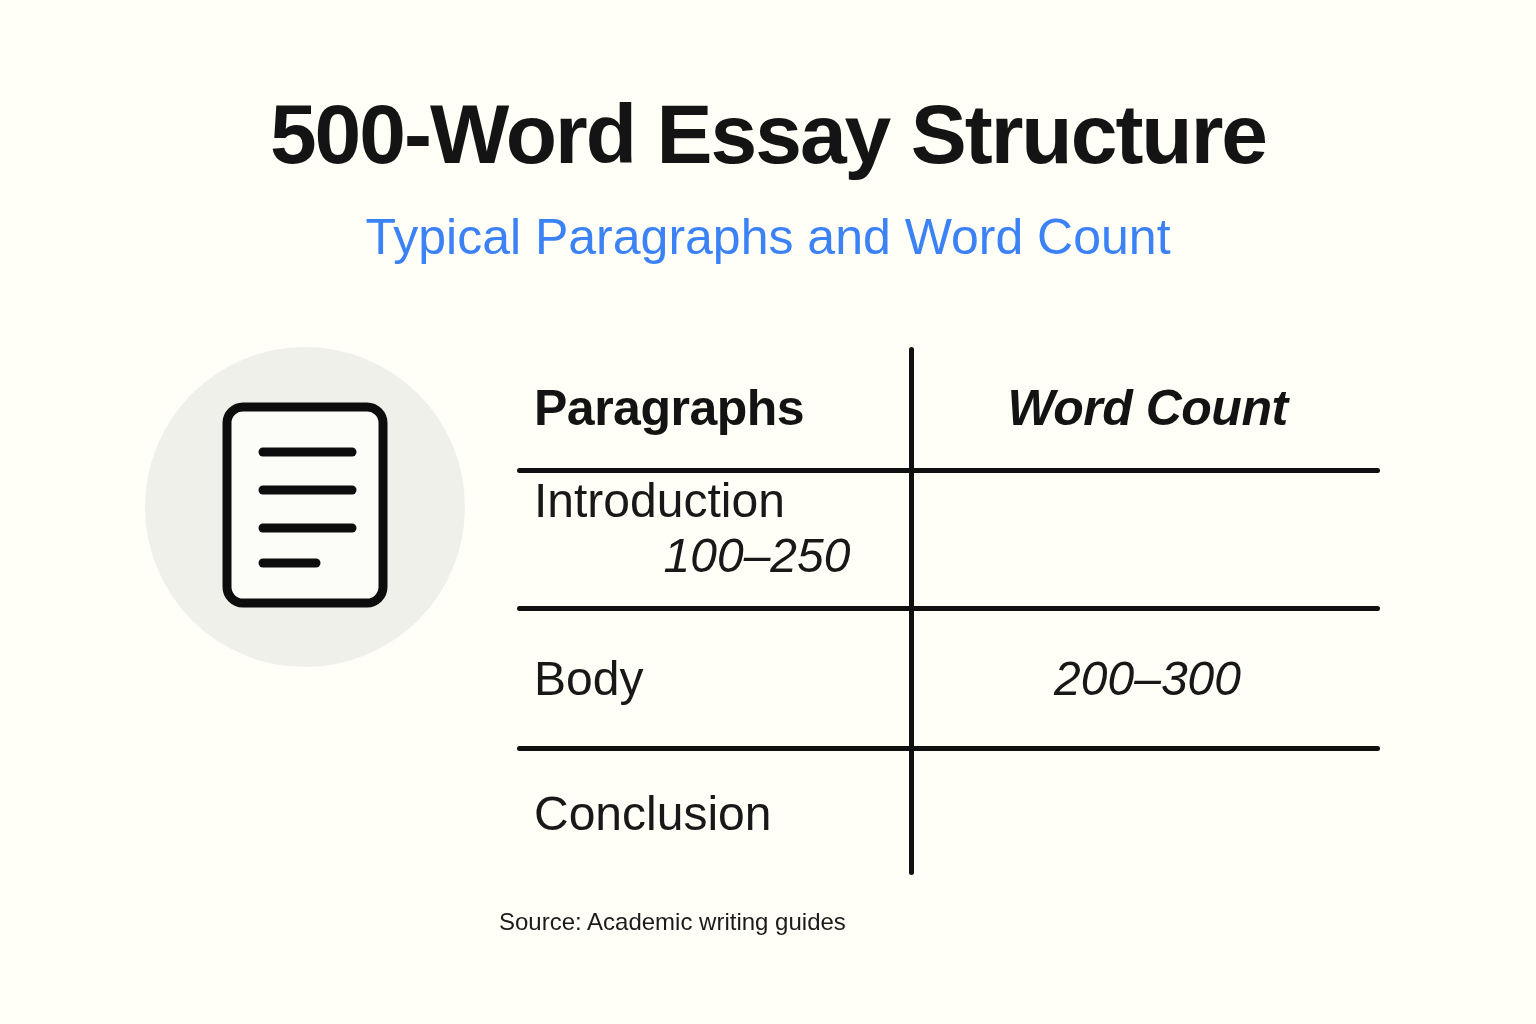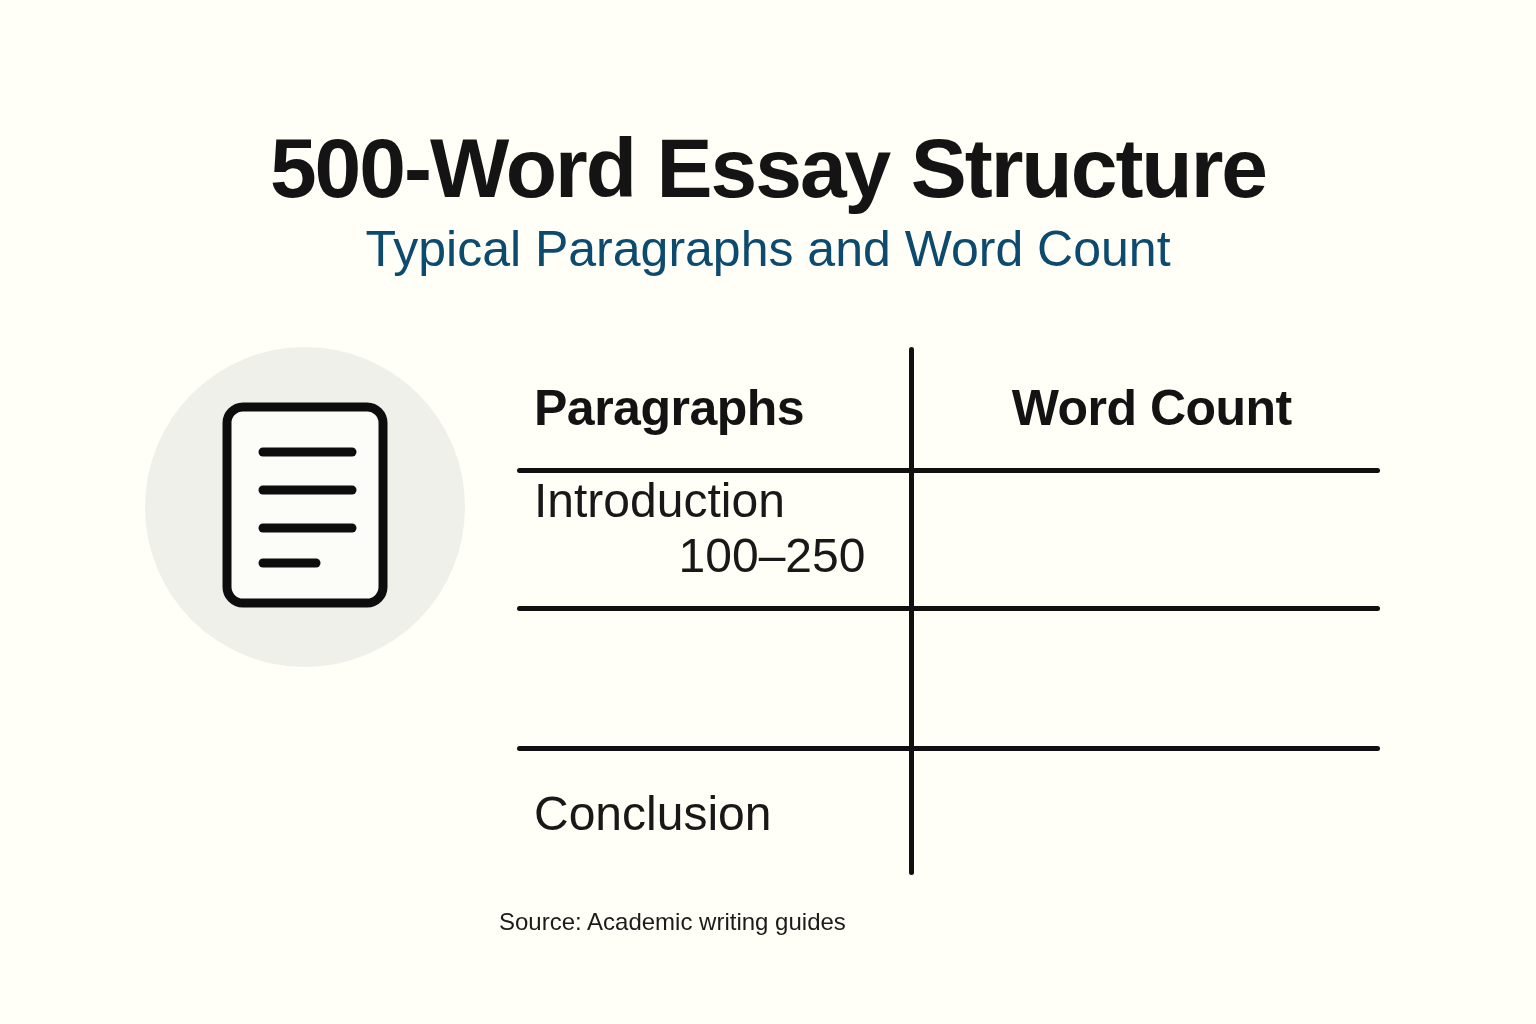--- a/index.html
+++ b/index.html
@@ -7,37 +7,37 @@
   body {
     font-family: "Liberation Sans", sans-serif;
     background: #FFFEF7;
     color: #161616;
     position: relative;
     overflow: hidden;
   }
 
   .title {
     position: absolute;
-    left: 0; top: 126px; width: 100%;
+    left: 0; top: 92px; width: 100%;
     text-align: center;
     font-size: 84px;
     font-weight: 700;
     letter-spacing: -2px;
     line-height: 1;
     color: #141414;
   }
 
   .subtitle {
     position: absolute;
-    left: 0; top: 224px; width: 100%;
+    left: 0; top: 212px; width: 100%;
     text-align: center;
     font-size: 50px;
     font-weight: 400;
     line-height: 1;
-    color: #0c4a6e;
+    color: #3b82f6;
   }
 
   .icon-circle {
     position: absolute;
     left: 145px; top: 347px;
     width: 320px; height: 320px;
     background: #F0F0EA;
     border-radius: 50%;
     display: flex;
     align-items: center;
@@ -84,27 +84,28 @@
     width: 392px;
     padding-left: 17px;
     display: flex;
     align-items: center;
     font-size: 48px;
     font-weight: 400;
     color: #181818;
   }
   .cell-right {
     width: 466px;
-    margin-left: 22px;
+    margin-left: 7px;
     display: flex;
     align-items: center;
     justify-content: center;
     font-size: 48px;
     font-weight: 400;
     color: #181818;
+    font-style: italic;
   }
   .trow.r0 .cell-left,
   .trow.r0 .cell-right {
     font-size: 50px;
     font-weight: 700;
     letter-spacing: -0.5px;
     color: #131313;
   }
 
   .source {
@@ -143,20 +144,22 @@
     <div class="cell-left">Paragraphs</div>
     <div class="cell-right">Word Count</div>
   </div>
 
   <div class="trow r1">
     <div class="cell-left">Introduction</div>
     <div class="cell-right">100–250</div>
   </div>
 
   <div class="trow r2">
+    <div class="cell-left">Body</div>
+    <div class="cell-right">200–300</div>
   </div>
 
   <div class="trow r3">
     <div class="cell-left">Conclusion</div>
   </div>
 </div>
 
 <div class="source">Source: Academic writing guides</div>
 
 </body></html>

